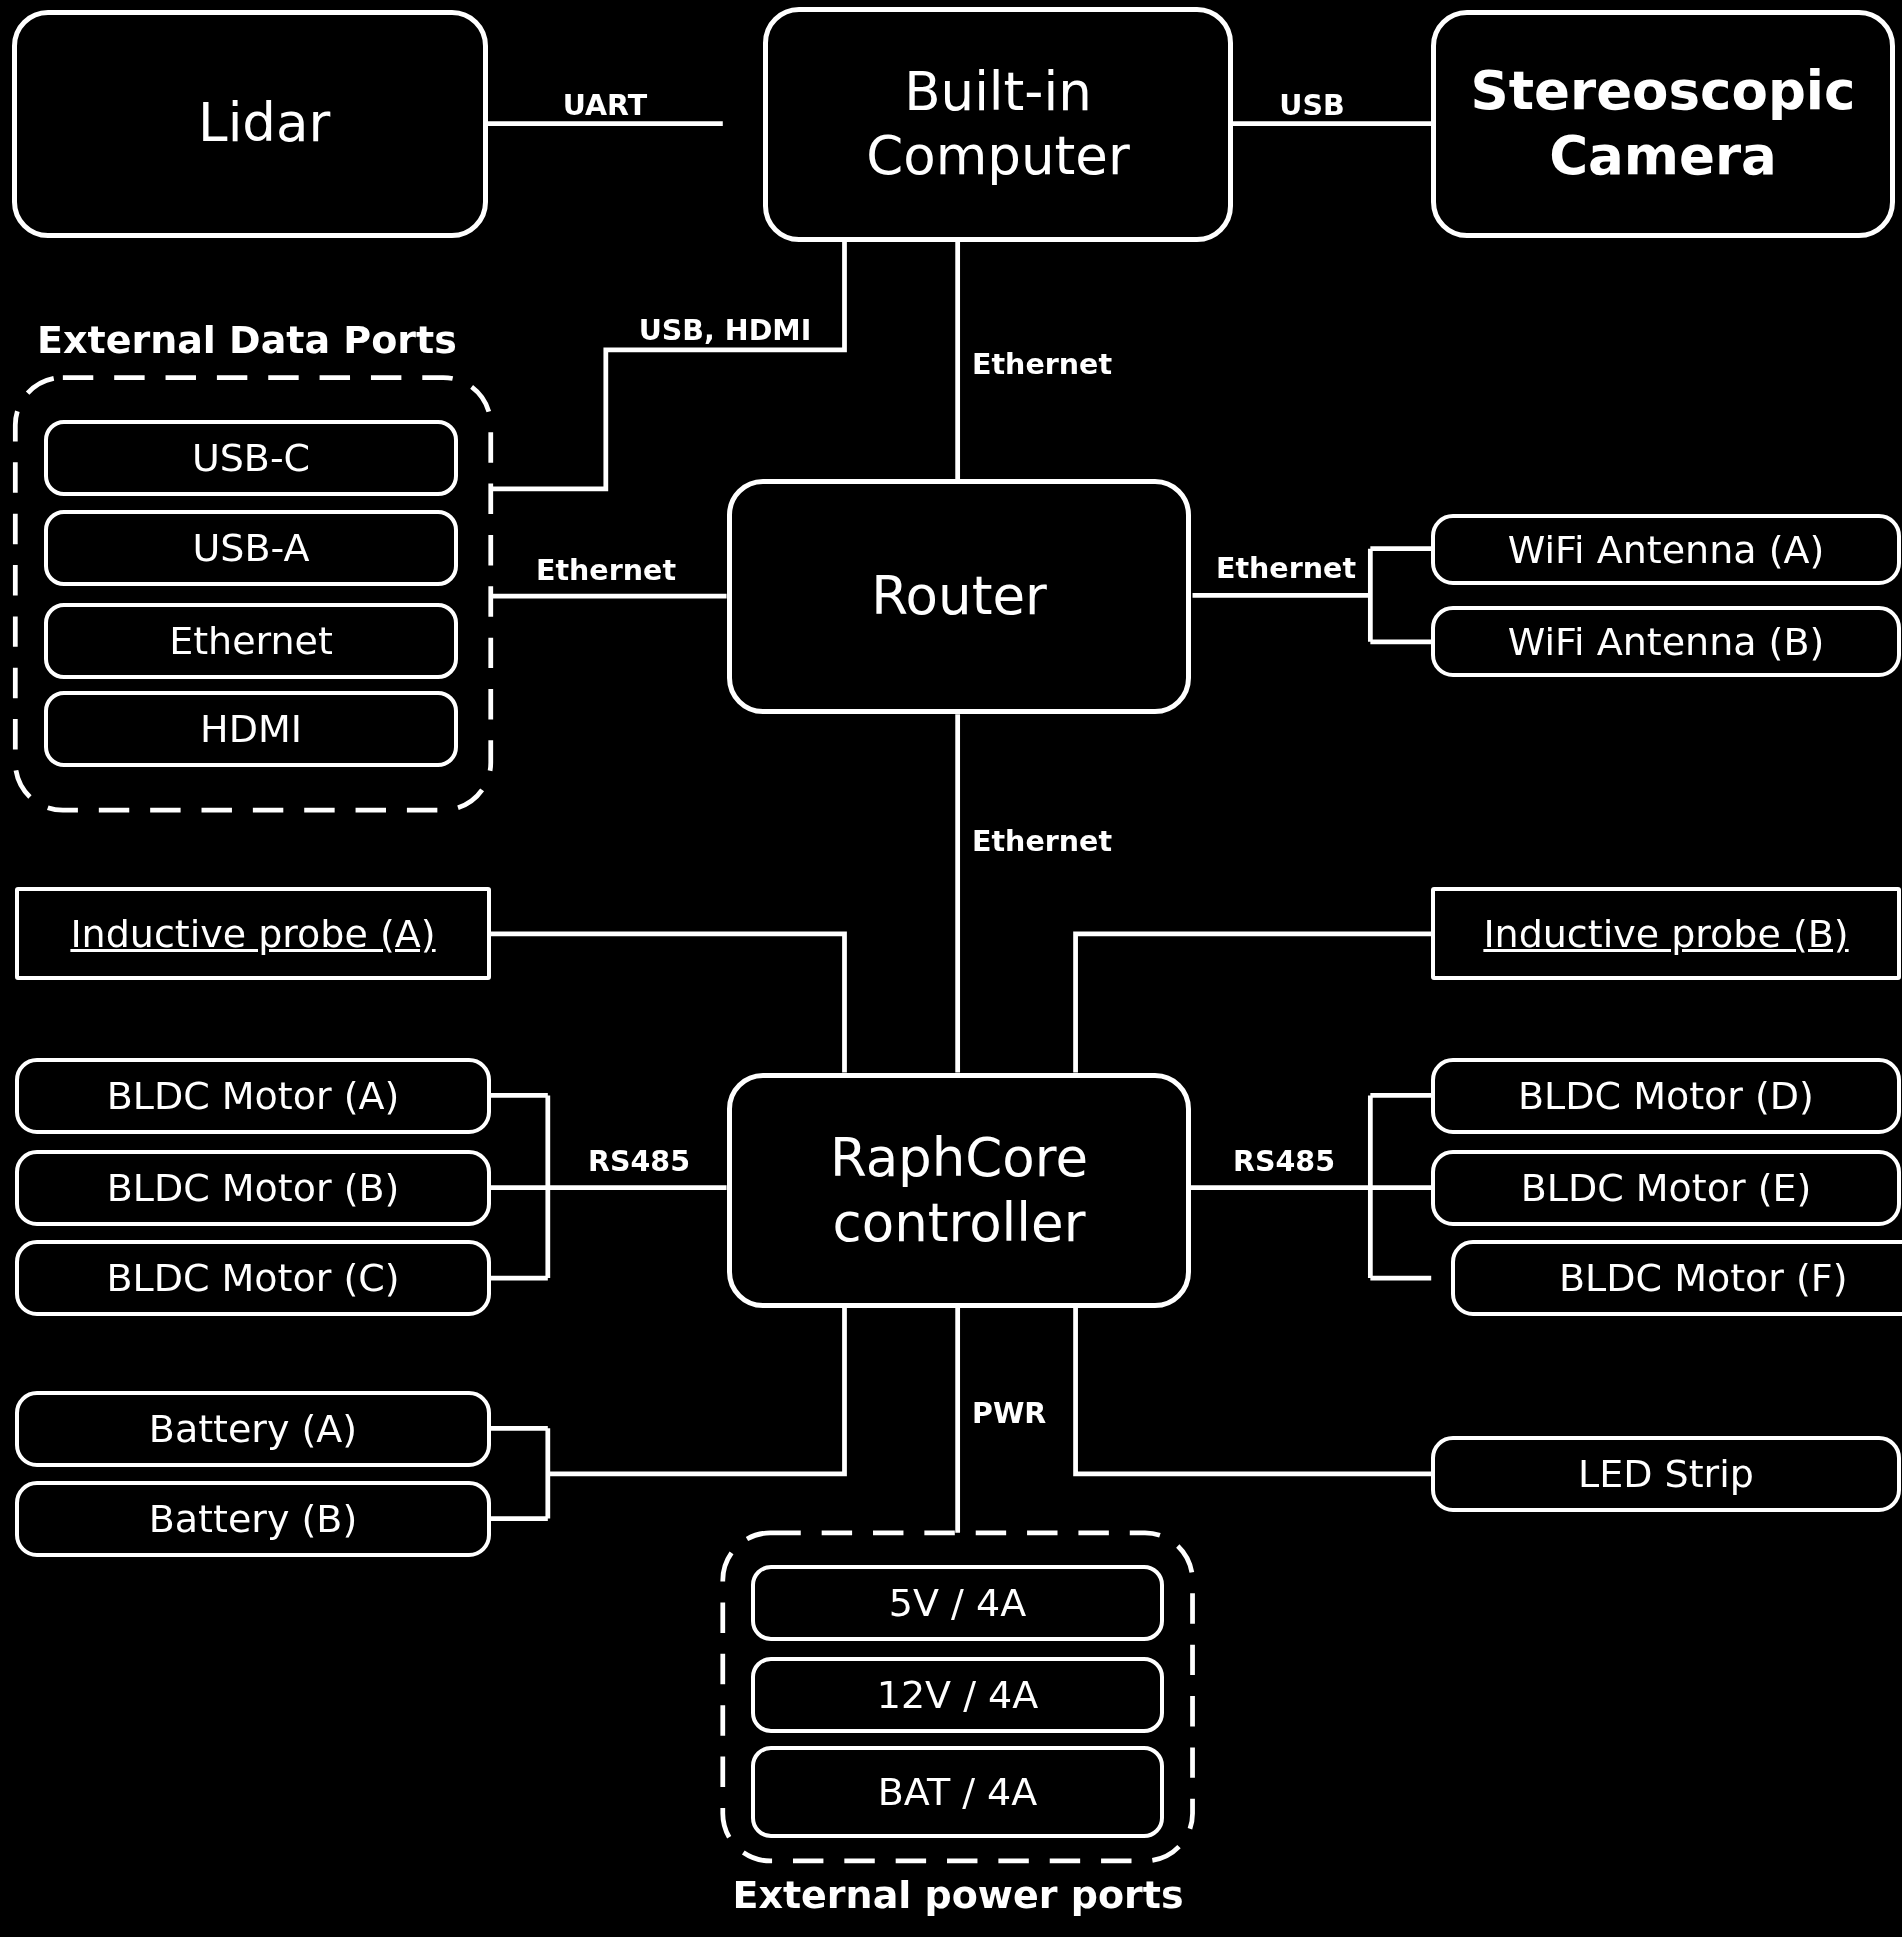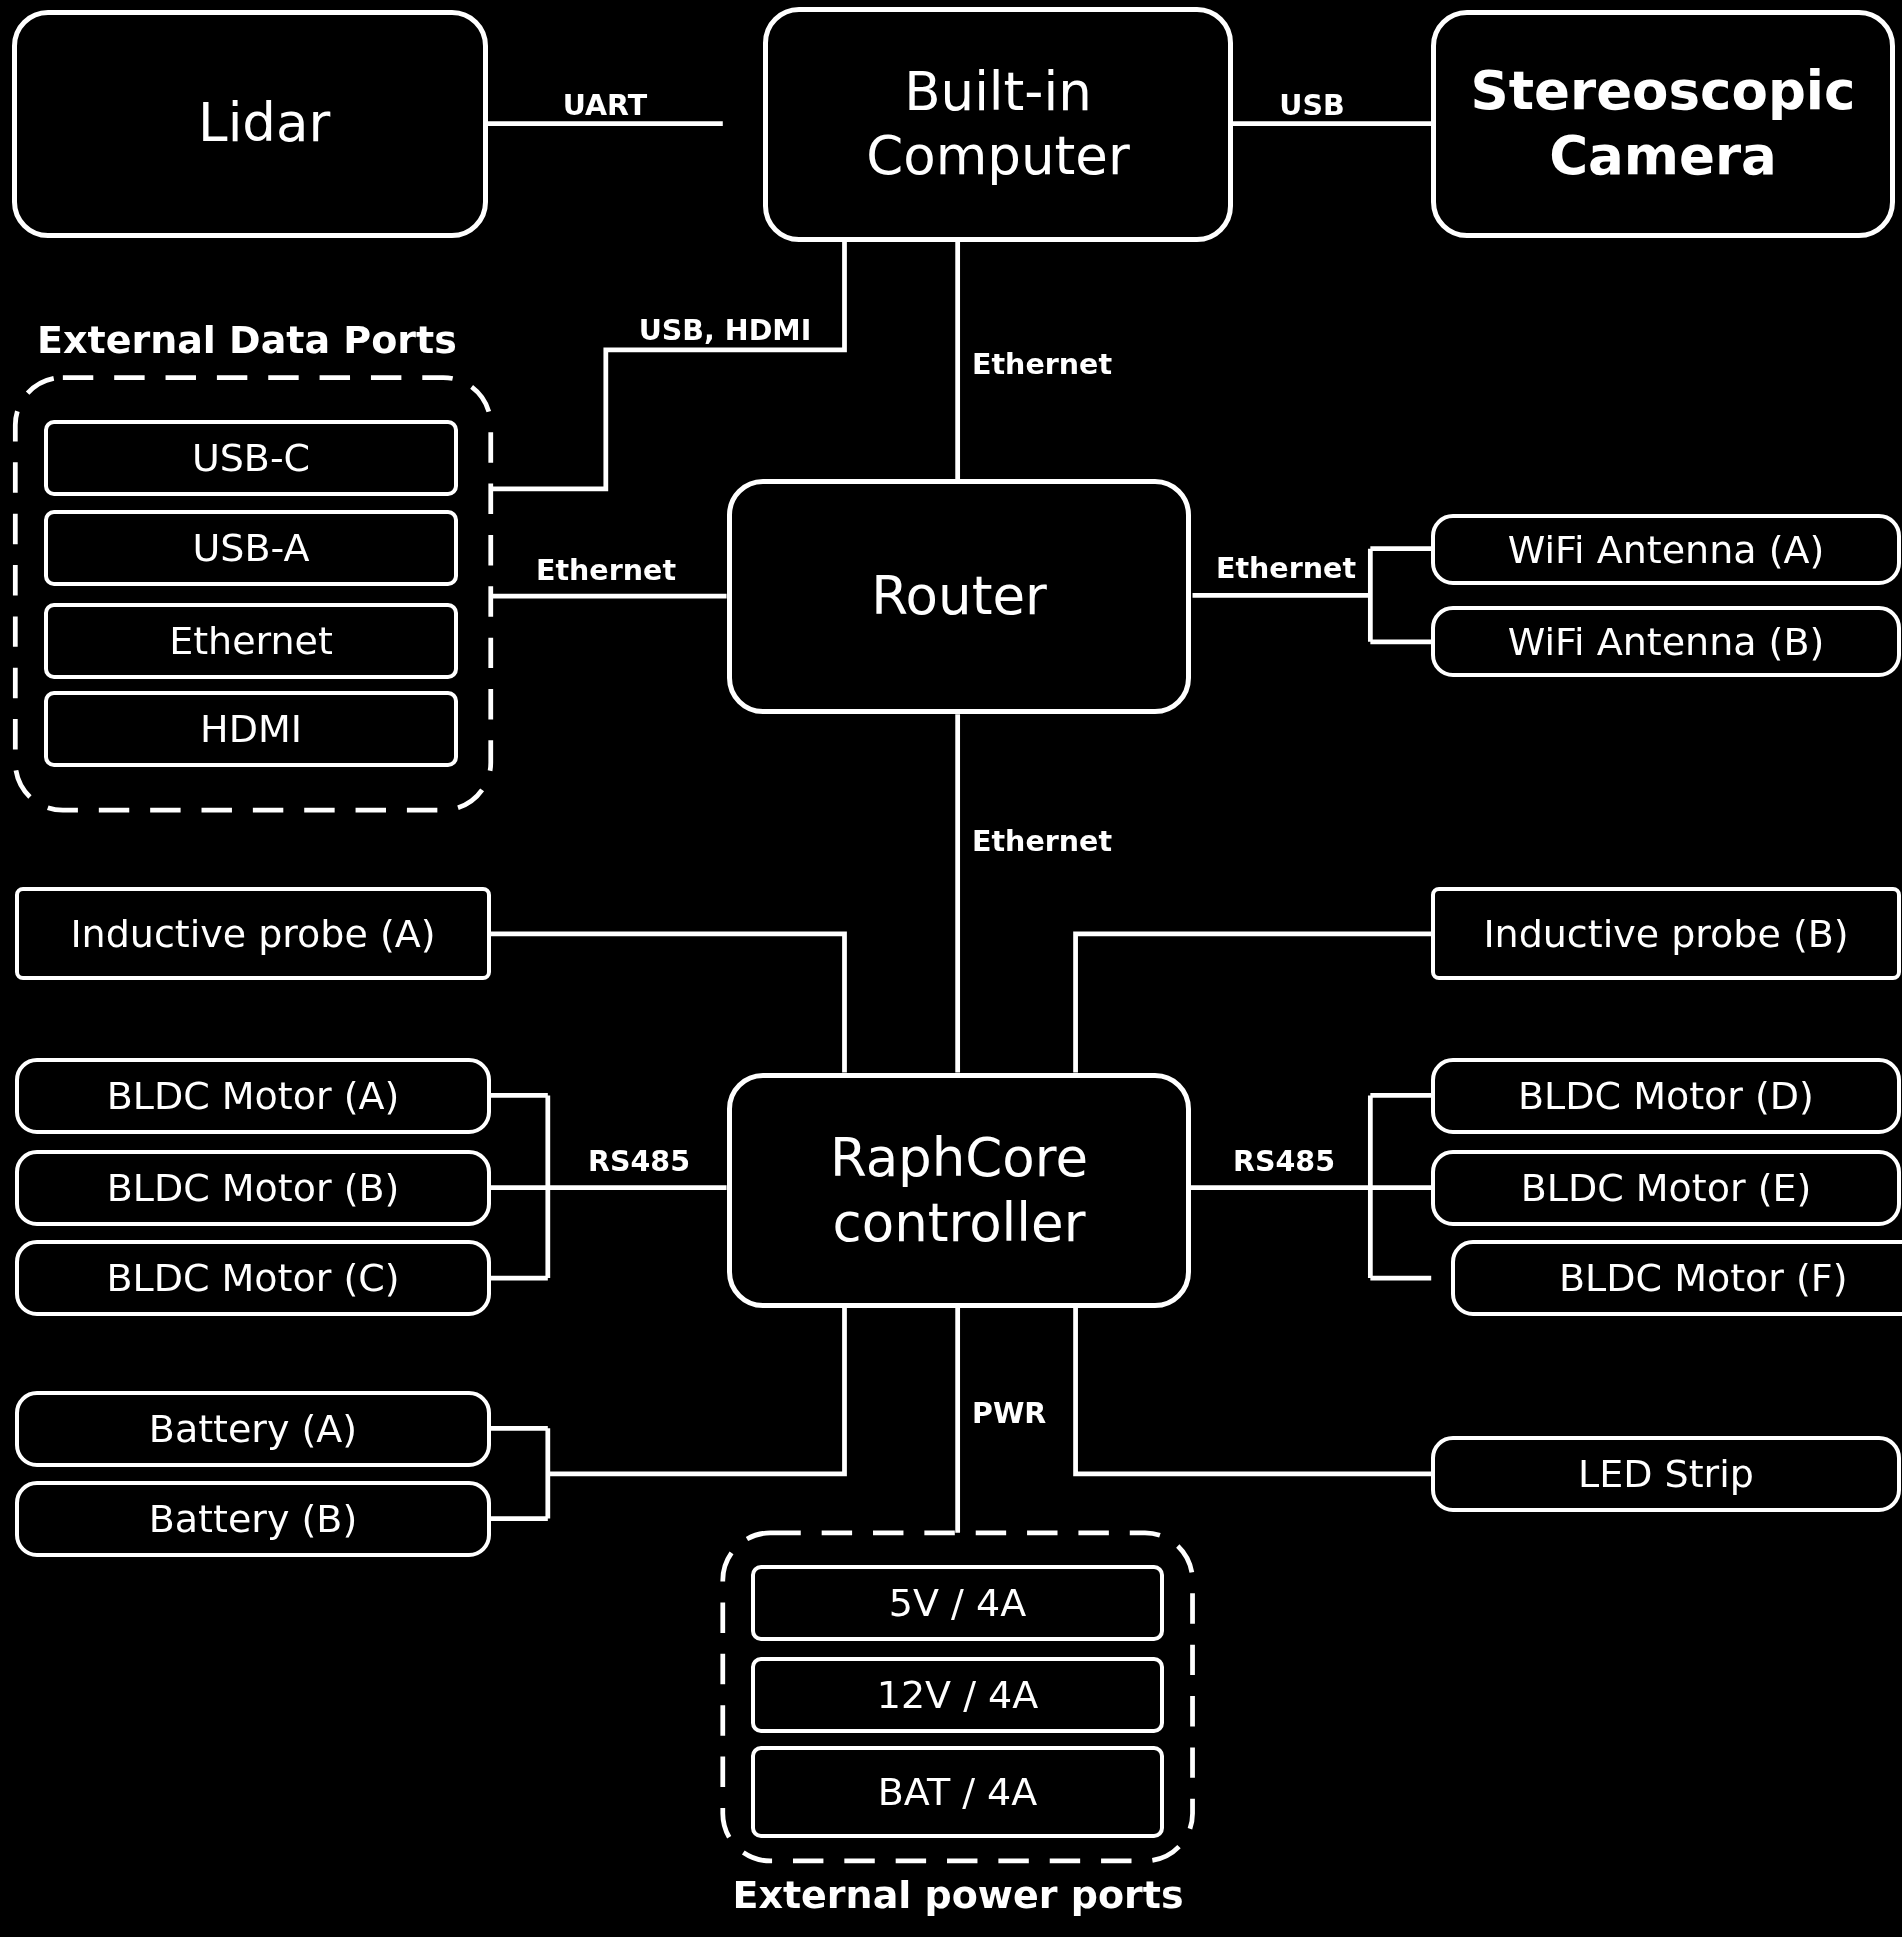--- a/index.html
+++ b/index.html
@@ -31,29 +31,29 @@
     border-radius: 36px;
     font-size: 53px;
     line-height: 1.22;
   }
   .small {
     border-width: 4.8px;
     border-radius: 22px;
     font-size: 38px;
     white-space: nowrap;
   }
-  .probe { border-radius: 8px; }
+  .probe { border-radius: 3px; text-decoration: underline; }
   .port {
     position: absolute;
     display: flex;
     align-items: center;
     justify-content: center;
     background: #000;
     border: 4.8px solid #fff;
-    border-radius: 10px;
+    border-radius: 20px;
     font-size: 38px;
     color: #fff;
     white-space: nowrap;
   }
   .edge-label {
     position: absolute;
     font-size: 28.5px;
     font-weight: bold;
     color: #fff;
     white-space: nowrap;

